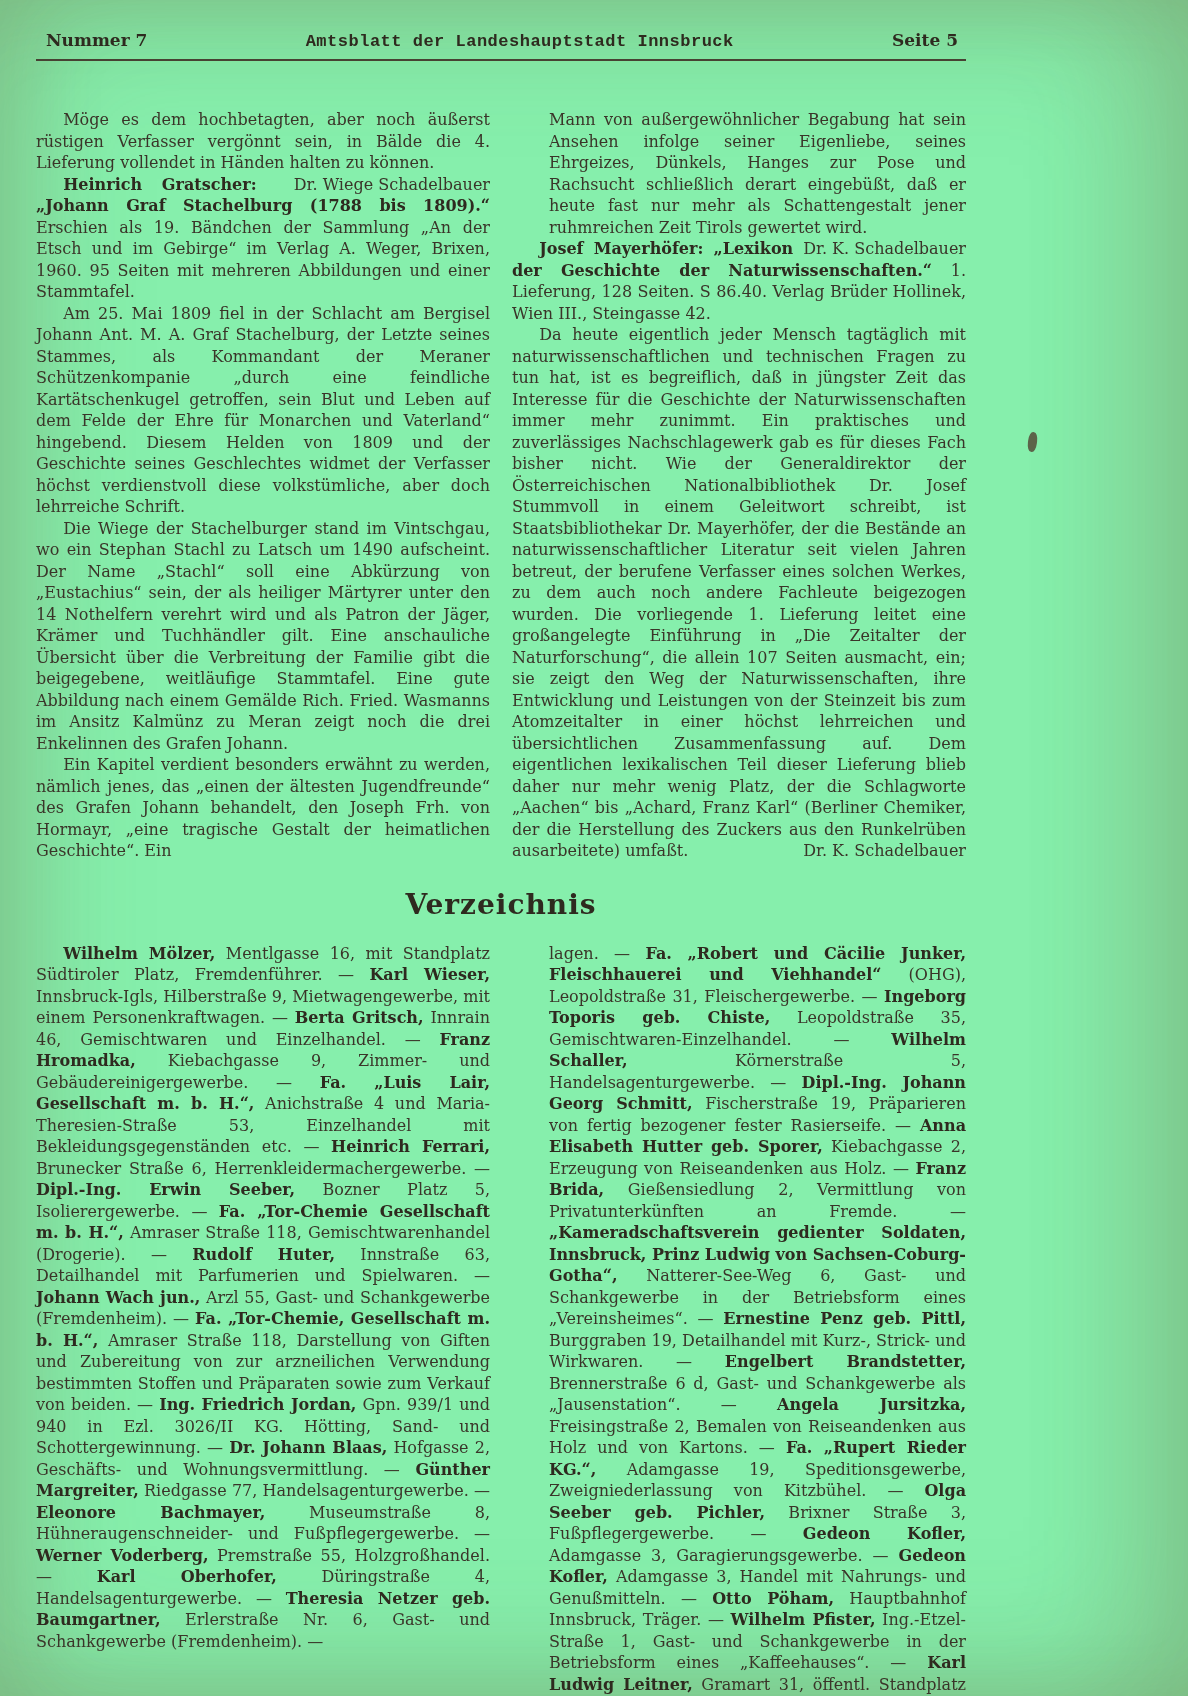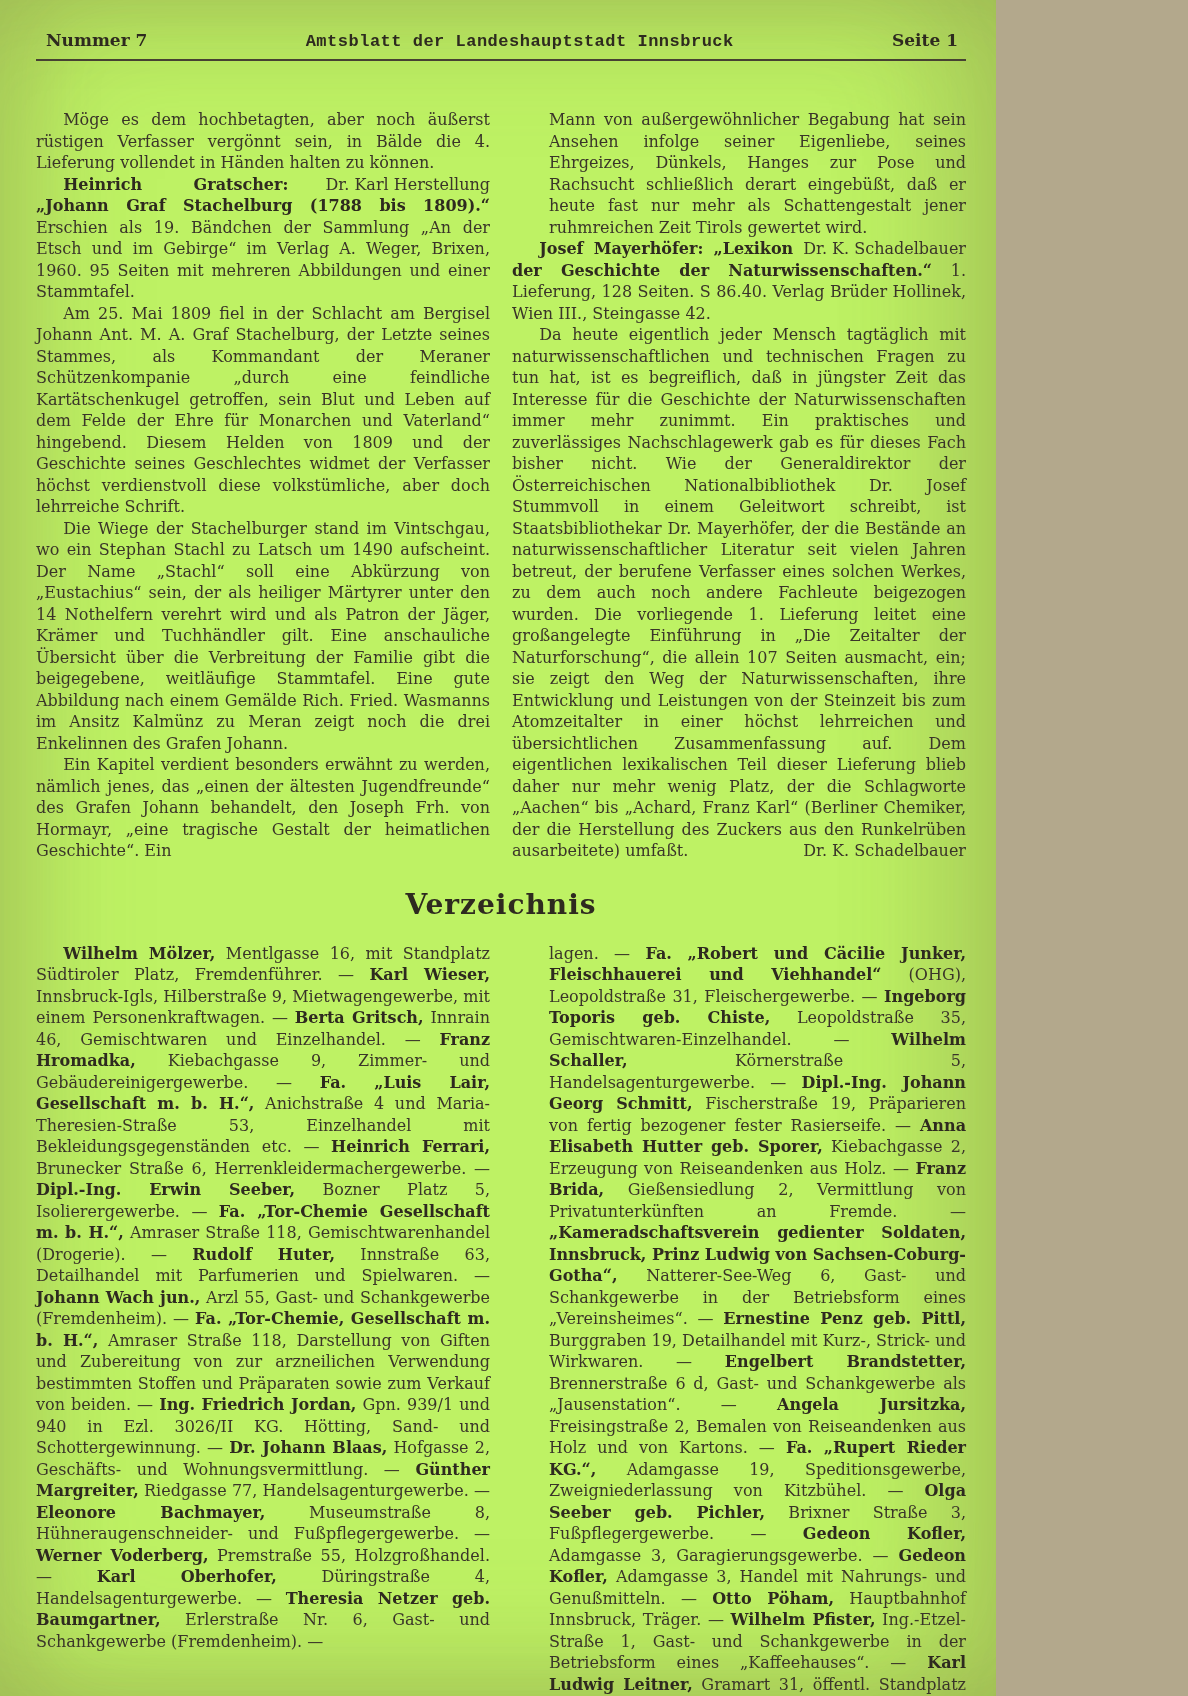--- a/index.html
+++ b/index.html
@@ -4,22 +4,22 @@
 <style>
   * { box-sizing: border-box; }
   html, body { margin: 0; padding: 0; }
   body {
     width: 1188px; height: 1696px;
     font-family: "DejaVu Serif", "Liberation Serif", serif;
     background: #b3a88c;
   }
   .page {
     position: relative;
-    width: 996px; height: 1696px;
-    background: #bef264;
+    width: 1188px; height: 1696px;
+    background: #86efac;
     color: #3a3529;
     overflow: hidden;
     box-shadow: inset 0 0 150px rgba(110,95,60,.28),
                 inset -70px 0 100px rgba(110,95,60,.12),
                 inset 40px 0 70px rgba(110,95,60,.10);
   }
   .content { width: 930px; margin-left: 36px; padding-top: 30px; position: relative; }
   .masthead {
     display: flex; align-items: baseline;
     font-weight: 700; font-size: 17px; color: #2e2a1f;
@@ -50,27 +50,27 @@
 </style>
 </head>
 <body>
 
 <div class="page">
   <div class="content">
 
     <header class="masthead">
       <span>Nummer 7</span>
       <span class="mid">Amtsblatt der Landeshauptstadt Innsbruck</span>
-      <span>Seite 1</span>
+      <span>Seite 5</span>
     </header>
     <div class="rule"></div>
 
     <section class="cols top-cols">
       <div class="col">
-        <p class="para"><span><span>Möge es dem hochbetagten, aber noch äußerst rüstigen Verfasser vergönnt sein, in Bälde die 4. Lieferung vollendet in Händen halten zu können.</span></span><span class="sig">Dr. Karl Herstellung</span></p>
+        <p class="para"><span><span>Möge es dem hochbetagten, aber noch äußerst rüstigen Verfasser vergönnt sein, in Bälde die 4. Lieferung vollendet in Händen halten zu können.</span></span><span class="sig">Dr. Wiege Schadelbauer</span></p>
         <p class="para"><span><span class="b">Heinrich Gratscher: „Johann Graf Stachelburg (1788 bis 1809).“</span><span> Erschien als 19. Bändchen der Sammlung „An der Etsch und im Gebirge“ im Verlag A. Weger, Brixen, 1960. 95 Seiten mit mehreren Abbildungen und einer Stammtafel.</span></span></p>
         <p class="para"><span><span>Am 25. Mai 1809 fiel in der Schlacht am Bergisel Johann Ant. M. A. Graf Stachelburg, der Letzte seines Stammes, als Kommandant der Meraner Schützenkompanie „durch eine feindliche Kartätschenkugel getroffen, sein Blut und Leben auf dem Felde der Ehre für Monarchen und Vaterland“ hingebend. Diesem Helden von 1809 und der Geschichte seines Geschlechtes widmet der Verfasser höchst verdienstvoll diese volkstümliche, aber doch lehrreiche Schrift.</span></span></p>
         <p class="para"><span><span>Die Wiege der Stachelburger stand im Vintschgau, wo ein Stephan Stachl zu Latsch um 1490 aufscheint. Der Name „Stachl“ soll eine Abkürzung von „Eustachius“ sein, der als heiliger Märtyrer unter den 14 Nothelfern verehrt wird und als Patron der Jäger, Krämer und Tuchhändler gilt. Eine anschauliche Übersicht über die Verbreitung der Familie gibt die beigegebene, weitläufige Stammtafel. Eine gute Abbildung nach einem Gemälde Rich. Fried. Wasmanns im Ansitz Kalmünz zu Meran zeigt noch die drei Enkelinnen des Grafen Johann.</span></span></p>
         <p class="para"><span><span>Ein Kapitel verdient besonders erwähnt zu werden, nämlich jenes, das „einen der ältesten Jugendfreunde“ des Grafen Johann behandelt, den Joseph Frh. von Hormayr, „eine tragische Gestalt der heimatlichen Geschichte“. Ein</span></span></p>
       </div>
       <div class="col">
         <p class="para cont"><span><span>Mann von außergewöhnlicher Begabung hat sein Ansehen infolge seiner Eigenliebe, seines Ehrgeizes, Dünkels, Hanges zur Pose und Rachsucht schließlich derart eingebüßt, daß er heute fast nur mehr als Schattengestalt jener ruhmreichen Zeit Tirols gewertet wird.</span></span><span class="sig">Dr. K. Schadelbauer</span></p>
         <p class="para"><span><span class="b">Josef Mayerhöfer: „Lexikon der Geschichte der Naturwissenschaften.“</span><span> 1. Lieferung, 128 Seiten. S 86.40. Verlag Brüder Hollinek, Wien III., Steingasse 42.</span></span></p>
         <p class="para"><span><span>Da heute eigentlich jeder Mensch tagtäglich mit naturwissenschaftlichen und technischen Fragen zu tun hat, ist es begreiflich, daß in jüngster Zeit das Interesse für die Geschichte der Naturwissenschaften immer mehr zunimmt. Ein praktisches und zuverlässiges Nachschlagewerk gab es für dieses Fach bisher nicht. Wie der Generaldirektor der Österreichischen Nationalbibliothek Dr. Josef Stummvoll in einem Geleitwort schreibt, ist Staatsbibliothekar Dr. Mayerhöfer, der die Bestände an naturwissenschaftlicher Literatur seit vielen Jahren betreut, der berufene Verfasser eines solchen Werkes, zu dem auch noch andere Fachleute beigezogen wurden. Die vorliegende 1. Lieferung leitet eine großangelegte Einführung in „Die Zeitalter der Naturforschung“, die allein 107 Seiten ausmacht, ein; sie zeigt den Weg der Naturwissenschaften, ihre Entwicklung und Leistungen von der Steinzeit bis zum Atomzeitalter in einer höchst lehrreichen und übersichtlichen Zusammenfassung auf. Dem eigentlichen lexikalischen Teil dieser Lieferung blieb daher nur mehr wenig Platz, der die Schlagworte „Aachen“ bis „Achard, Franz Karl“ (Berliner Chemiker, der die Herstellung des Zuckers aus den Runkelrüben ausarbeitete) umfaßt.</span></span><span class="sig">Dr. K. Schadelbauer</span></p>
       </div>

